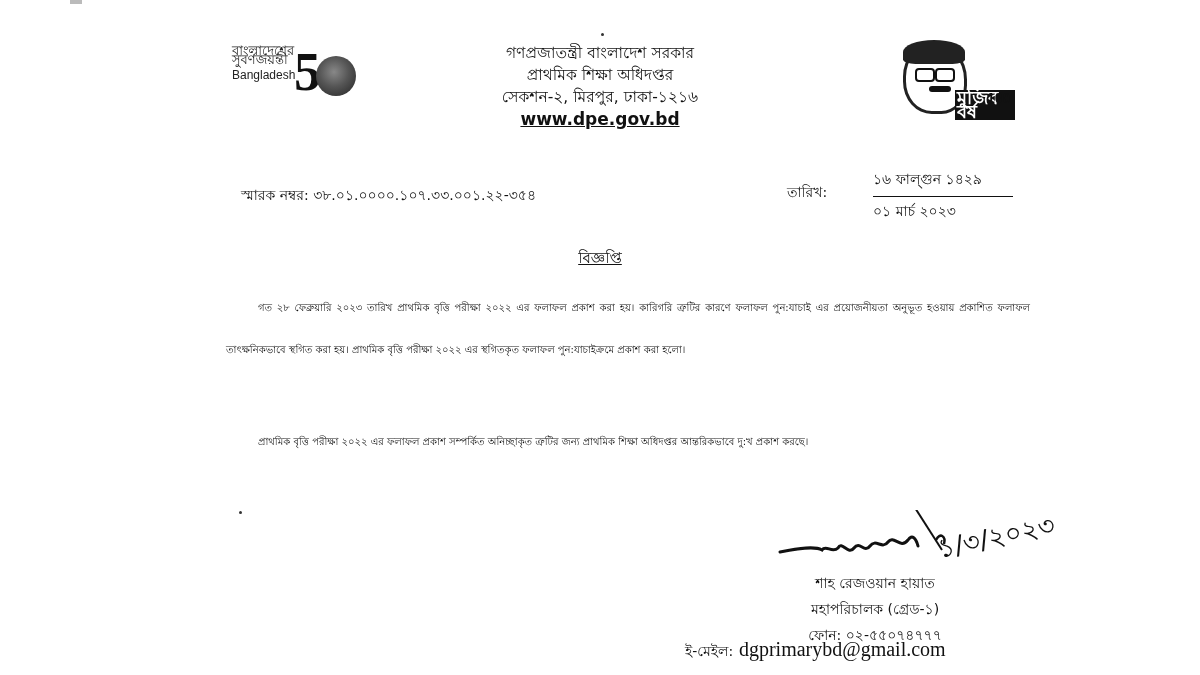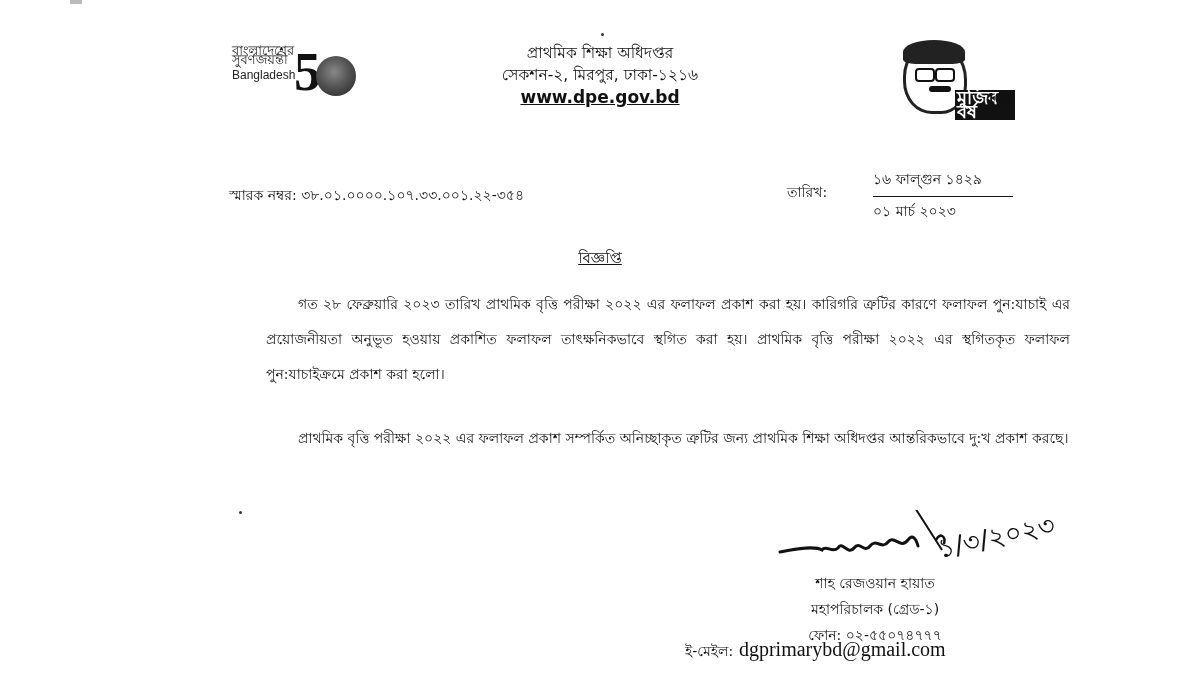--- a/index.html
+++ b/index.html
@@ -15,27 +15,27 @@
   .logo-left .bd { position: absolute; left: 0; top: 22px; font-size: 12px; font-family: "Liberation Sans", sans-serif; color: #222; }
   .logo-left .five { position: absolute; left: 62px; top: -2px; font-size: 54px; font-weight: bold; color: #111; font-family: "Liberation Serif", serif; line-height: 56px; }
   .logo-left .globe { position: absolute; left: 84px; top: 10px; width: 40px; height: 40px; border-radius: 50%; background: radial-gradient(circle at 45% 40%, #888 0%, #555 45%, #222 100%); }
   .logo-right { left: 895px; top: 38px; width: 120px; height: 80px; }
   .logo-right .face { position: absolute; left: 8px; top: 4px; width: 58px; height: 66px; border-radius: 48% 52% 40% 45%; border: 3px solid #222; background: #fff; }
   .logo-right .hair { position: absolute; left: 8px; top: 2px; width: 62px; height: 24px; border-radius: 50% 50% 20% 20%; background: #222; }
   .logo-right .glass { position: absolute; top: 30px; width: 16px; height: 10px; border: 2px solid #111; border-radius: 4px; }
   .logo-right .must { position: absolute; left: 34px; top: 48px; width: 22px; height: 6px; background: #111; border-radius: 3px; }
   .logo-right .mujib { position: absolute; left: 60px; top: 52px; font-size: 18px; font-weight: bold; background: #111; color: #fff; padding: 1px 2px; line-height: 14px; }
   .logo-right .hundred { position: absolute; left: 92px; top: 52px; font-size: 14px; font-weight: bold; font-family: "Liberation Sans", sans-serif; }
-  .memo { left: 229px; top: 184px; font-size: 14px; }
+  .memo { left: 241px; top: 184px; font-size: 14px; }
   .date-label { left: 787px; top: 181px; font-size: 14px; }
   .date-box { left: 873px; top: 168px; width: 140px; font-size: 14px; }
   .date-box .top { padding-bottom: 4px; border-bottom: 1px solid #111; }
   .date-box .bot { padding-top: 3px; }
   .title { left: 560px; top: 246px; width: 80px; text-align: center; font-size: 15px; font-weight: normal; text-decoration: underline; }
-  .para { left: 250px; width: 780px; font-size: 14px; line-height: 35px; text-align: justify; margin-left: 40px; }
+  .para { left: 250px; width: 780px; font-size: 10px; line-height: 42px; text-align: justify; }
   .para .indent { display: inline-block; width: 32px; }
   .p1 { top: 287px; left: 226px; width: 804px; }
   .p2 { top: 421px; left: 226px; width: 804px; }
   .sig-block { left: 740px; top: 500px; width: 300px; }
   .sig { position: absolute; left: 20px; top: 10px; }
   .signer { left: 770px; top: 570px; width: 210px; text-align: center; font-size: 14px; line-height: 26px; }
   .email { left: 685px; top: 638px; font-size: 18px; }
   .email .lbl { font-size: 14px; }
   .email .addr { font-family: "Liberation Serif", serif; font-size: 20px; }
   .dot { width: 3px; height: 3px; background: #333; border-radius: 50%; }
@@ -49,20 +49,21 @@
 <div class="abs dot" style="left:239px;top:511px;"></div>
 
 <div class="abs logo-left">
   <div class="txt" style="width:60px;">বাংলাদেশের সুবর্ণজয়ন্তী</div>
   <div class="bd">Bangladesh</div>
   <div class="five">5</div>
   <div class="globe"></div>
 </div>
 
 <div class="abs hdr" style="top:42px;">
+  <div>গণপ্রজাতন্ত্রী বাংলাদেশ সরকার</div>
   <div>প্রাথমিক শিক্ষা অধিদপ্তর</div>
   <div>সেকশন-২, মিরপুর, ঢাকা-১২১৬</div>
   <div class="url">www.dpe.gov.bd</div>
 </div>
 
 <div class="abs logo-right">
   <div class="face"></div>
   <div class="hair"></div>
   <div class="glass" style="left:20px;"></div>
   <div class="glass" style="left:40px;"></div>

